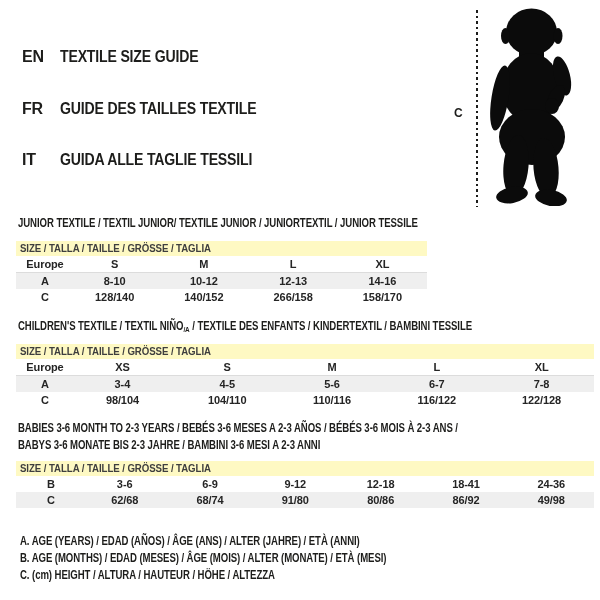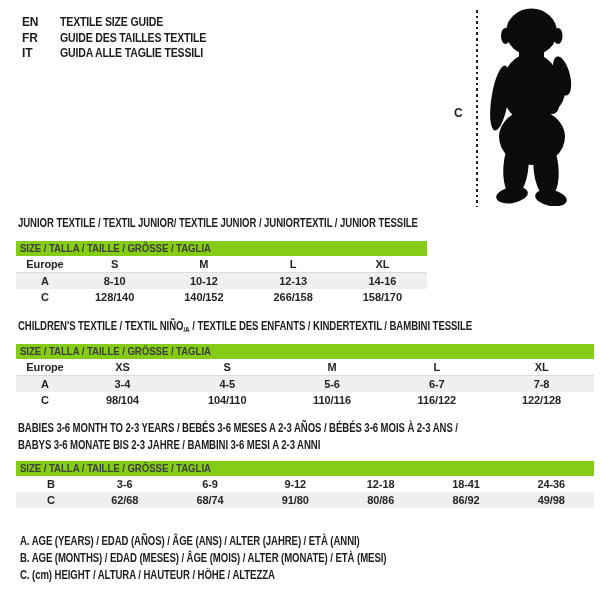--- a/index.html
+++ b/index.html
@@ -3,41 +3,41 @@
 <meta charset="utf-8">
 <style>
   html,body{margin:0;padding:0;}
   body{
     width:600px;height:600px;position:relative;background:#ffffff;
     font-family:"Liberation Sans",sans-serif;color:#1d1d1b;overflow:hidden;
     -webkit-font-smoothing:antialiased;
   }
   
   .langs{position:absolute;top:14px;left:22px;}
-  .lang-row{display:flex;align-items:center;height:15.8px;font-size:12px;font-weight:700;}
+  .lang-row{display:flex;align-items:flex-end;height:15.8px;font-size:16px;font-weight:700;margin-top:36px;}
   .lang-code{width:38px;flex:0 0 38px;letter-spacing:-.2px;}
   .lang-label{white-space:nowrap;transform:scaleX(.88);transform-origin:0 50%;letter-spacing:-.2px;}
   
   .figure{position:absolute;left:452px;top:6px;width:138px;height:204px;}
   .dots{
     position:absolute;left:24px;top:4px;width:2px;height:197px;
     background:repeating-linear-gradient(to bottom,#1d1d1b 0 2.6px,transparent 2.6px 5.6px);
   }
   .cmark{position:absolute;left:2px;top:100px;font-size:12px;font-weight:700;}
   .baby{position:absolute;left:34px;top:0;}
   
   .ttl{
     position:absolute;left:18px;font-size:12px;font-weight:700;white-space:nowrap;
     transform:scaleX(.80);transform-origin:0 0;letter-spacing:-.1px;line-height:17px;
   }
   .ttl .sub{font-size:8px;vertical-align:-2px;}
   
   .tbl{position:absolute;left:16px;}
   .size-bar{
-    height:15px;background:#84cc16;line-height:15px;padding-left:4px;
+    height:15px;background:#fef9c3;line-height:15px;padding-left:4px;
     font-size:11px;font-weight:700;color:#3e3e3e;overflow:hidden;white-space:nowrap;
   }
   .size-bar span{display:inline-block;transform:scaleX(.88);transform-origin:0 50%;letter-spacing:-.1px;}
   table{border-collapse:collapse;table-layout:fixed;font-size:11px;font-weight:700;color:#252525;}
   td{padding:0;height:16px;text-align:center;letter-spacing:-.1px;overflow:hidden;white-space:nowrap;}
   td.lbl{text-align:center;padding-left:4px;}
   tr.r-head td{border-bottom:1px solid #dcdcdc;}
   tr.r-alt td{background:#efefef;}
   
   .legend{position:absolute;left:20px;top:533px;}

